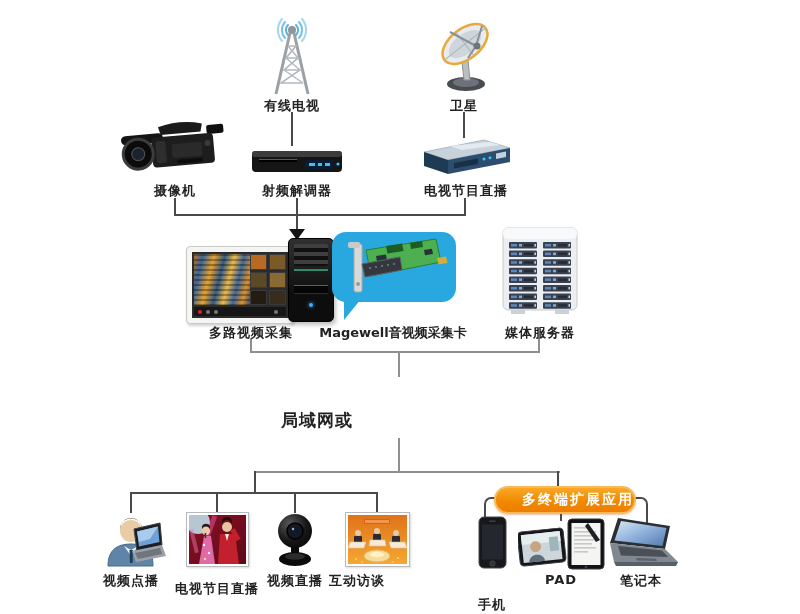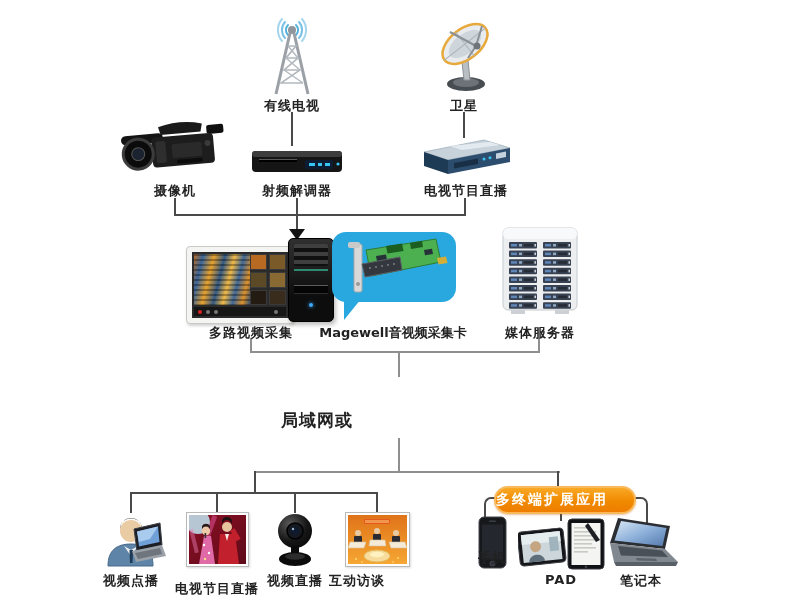--- a/index.html
+++ b/index.html
@@ -18,21 +18,21 @@
   .arm{position:absolute;border:0 solid #4a4a4a;}
   .arm-left{border-left-width:2px;border-top-width:2px;border-top-left-radius:7px;}
   .arm-right{border-right-width:2px;border-top-width:2px;border-top-right-radius:7px;}
   
   .bubble{position:absolute;background:#29A8DF;border-radius:14px;}
   .bubble::after{content:"";position:absolute;left:12px;bottom:-18px;width:0;height:0;
          border-top:21px solid #29A8DF;border-right:17px solid transparent;}
   
   .badge{position:absolute;background:linear-gradient(180deg,#F9A825 0%,#F18A00 55%,#EE7D00 100%);
          border:2px solid #F9B85A;border-radius:15px;display:flex;align-items:center;
-         justify-content:flex-start;color:#fff;font-size:14px;font-weight:700;letter-spacing:2px;
+         justify-content:flex-end;color:#fff;font-size:14px;font-weight:700;letter-spacing:2px;
          box-shadow:0 1px 2px rgba(180,90,0,.35);z-index:3;}
   
   .monitor{position:absolute;background:#f4f4f2;border:1px solid #c9c9c5;border-radius:4px;
          box-shadow:1px 2px 3px rgba(0,0,0,.18);}
   .mscreen{position:absolute;left:5px;top:5px;right:5px;bottom:5px;background:#2b2b2b;}
   .mvideo{position:absolute;left:2px;top:2px;width:58%;height:78%;
          background:linear-gradient(104deg,#b4641a 0%,#2f5d94 14%,#e69c22 30%,#27507e 46%,
                     #f0b43c 60%,#345f92 74%,#d98a20 88%,#23456e 100%);}
   .mvideo::after{content:"";position:absolute;inset:0;
          background:repeating-linear-gradient(180deg,rgba(0,0,0,.28) 0 2px,rgba(255,255,255,.06) 2px 5px);}
@@ -383,21 +383,21 @@
   </div>
 
   <div class="node" style="left:477px;top:516px;width:31px;height:53px;">
     <svg width="31" height="53" viewBox="0 0 31 53">
       <rect x="2" y="1" width="27" height="51" rx="5" fill="#17181B" stroke="#45474C" stroke-width="1"></rect>
       <rect x="5" y="8.5" width="21" height="35" fill="#24272D"></rect>
       <rect x="12" y="4.5" width="7" height="1.6" rx="0.8" fill="#3C4046"></rect>
       <circle cx="15.5" cy="47.5" r="2.6" fill="#2E3238" stroke="#4A4E54" stroke-width="0.8"></circle>
     </svg>
   </div>
-  <div class="label" style="left:492px;top:549px;">手机</div>
+  <div class="label" style="left:492px;top:596px;">手机</div>
 
   <div class="node" style="left:518px;top:514px;width:88px;height:58px;">
     <svg width="88" height="58" viewBox="0 0 88 58">
       <g transform="rotate(-6 24 36)">
         <rect x="1" y="16" width="46" height="34" rx="4" fill="#15161A" stroke="#3A3D42" stroke-width="1"></rect>
         <rect x="4.5" y="19" width="39" height="28" fill="#CDD6DA"></rect>
         <rect x="4.5" y="19" width="39" height="10" fill="#E6EDEF"></rect>
         <circle cx="18" cy="32" r="5.5" fill="#C6A583"></circle>
         <path d="M10,47 C11,38 25,38 26,47 Z" fill="#5E6E7A"></path>
         <rect x="32" y="24" width="9" height="14" fill="#9FB4BC"></rect>

